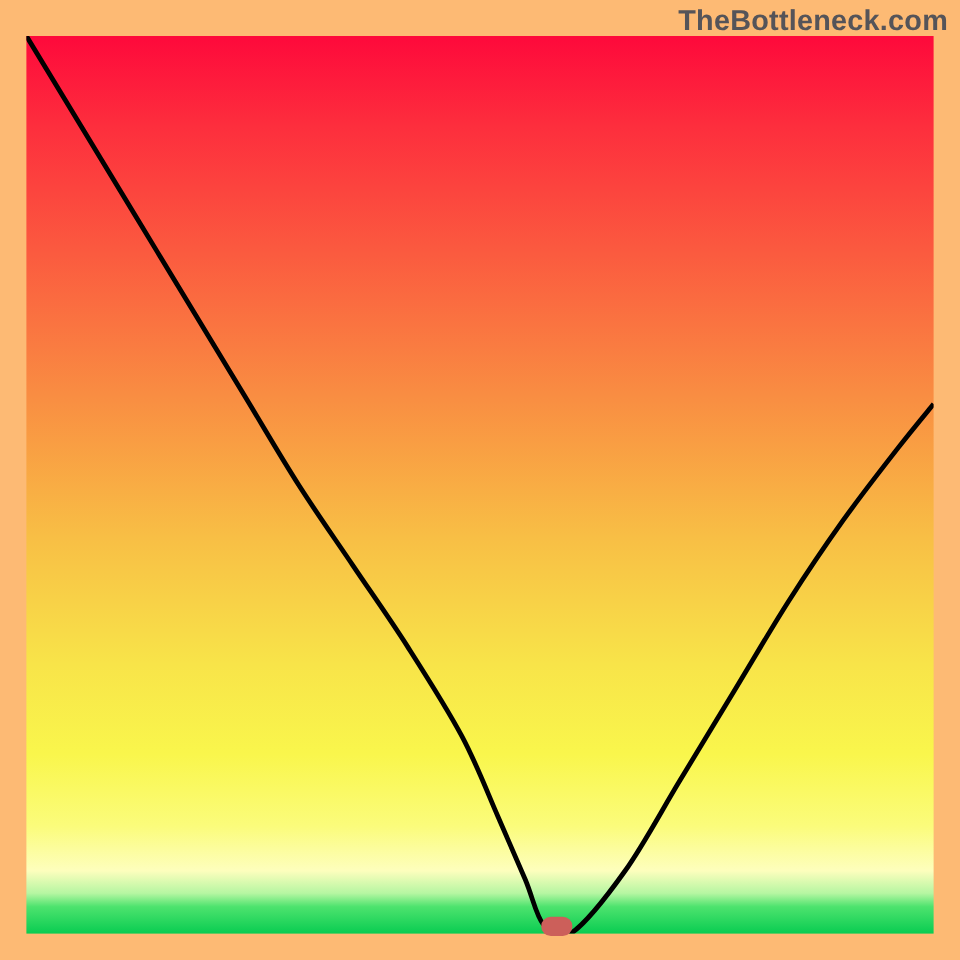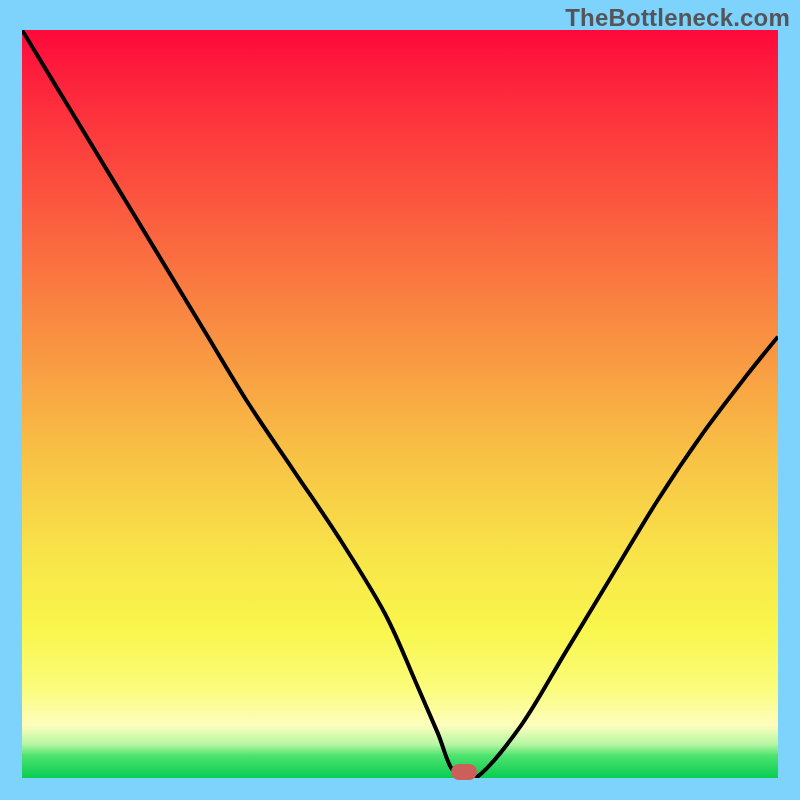--- a/index.html
+++ b/index.html
@@ -8,21 +8,21 @@
     width: 800px;
     height: 800px;
     background: #000;
     overflow: hidden;
     font-family: Arial, Helvetica, sans-serif;
   }
   .frame {
     position: relative;
     width: 800px;
     height: 800px;
-    background: #7dd3fc;
+    background: #fdba74;
   }
   .watermark {
     position: absolute;
     top: 4px;
     right: 10px;
     color: #555459;
     font-size: 24px;
     font-weight: 600;
     letter-spacing: 0.2px;
     font-family: Arial, Helvetica, sans-serif;

